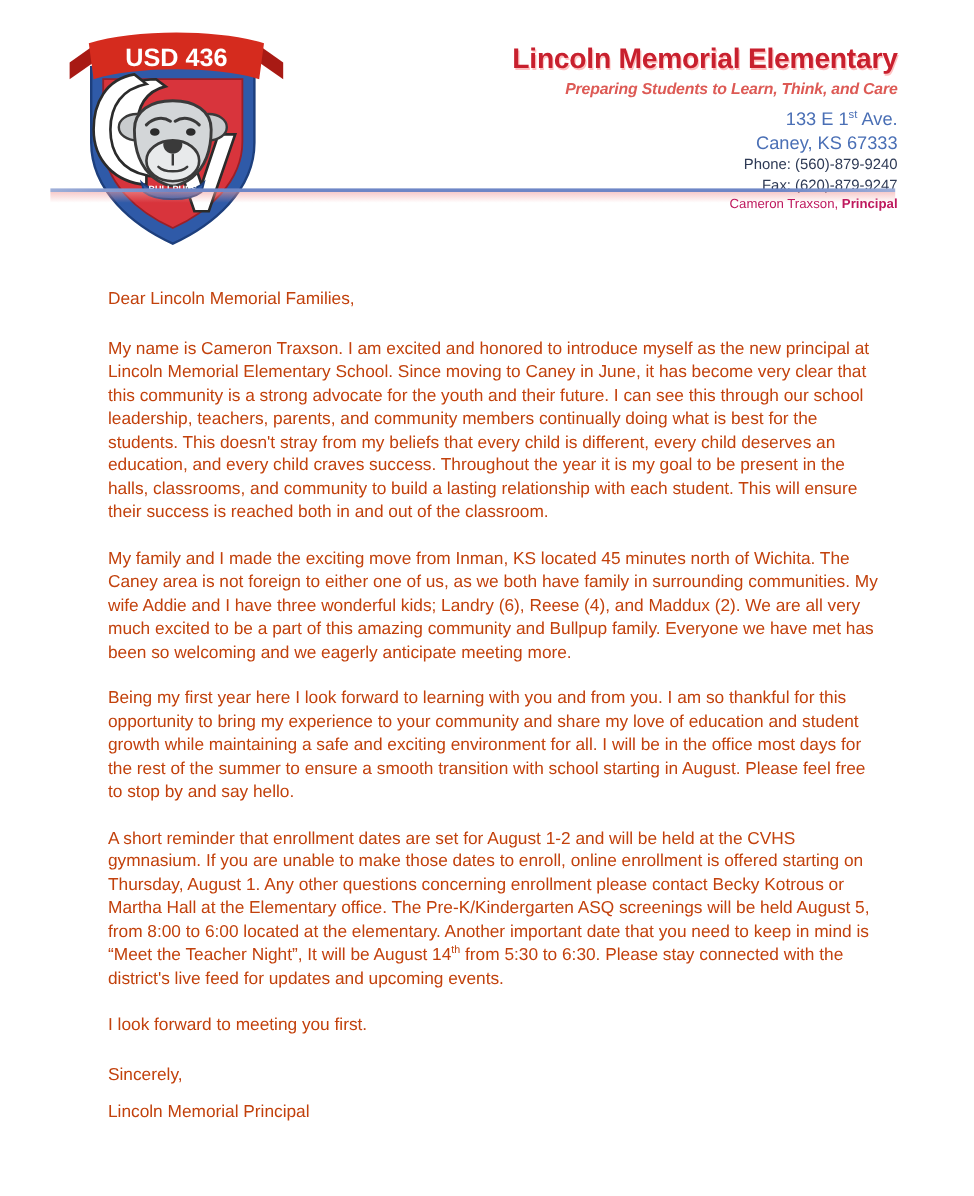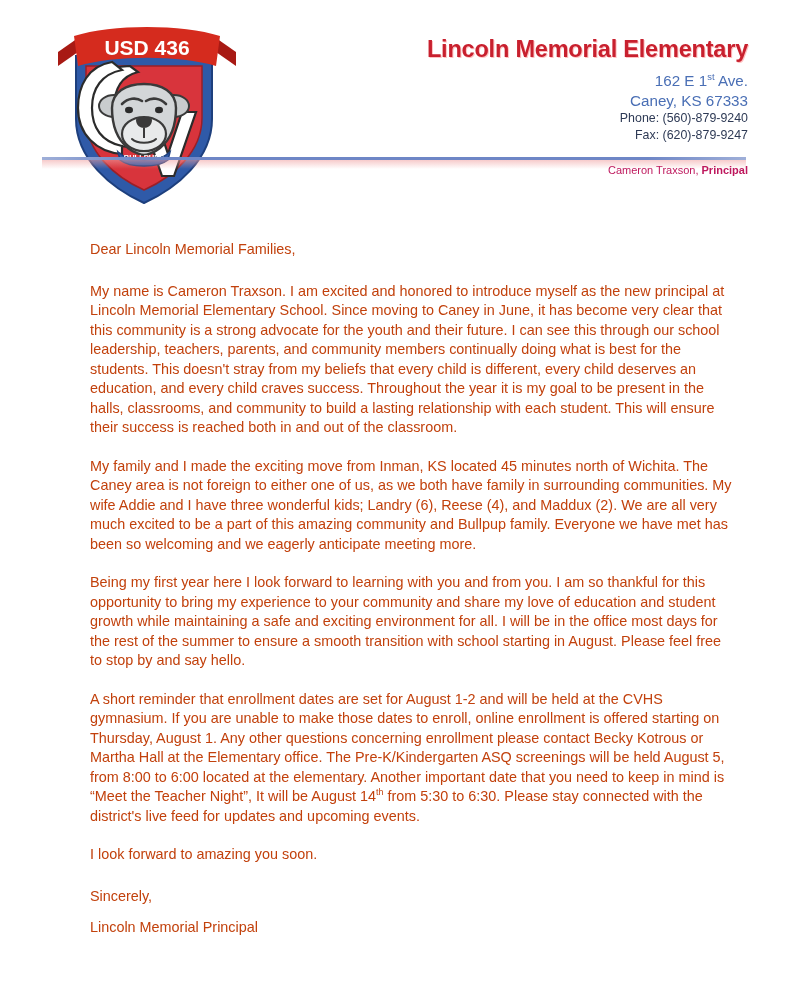--- a/index.html
+++ b/index.html
@@ -192,34 +192,35 @@
         <path d="M6 30 L26 16 L26 30 L6 44 Z" fill="#A81A14"></path>
         <path d="M184 30 L164 16 L164 30 L184 44 Z" fill="#A81A14"></path>
         <path d="M22 14 C60 2 130 2 168 14 L164 44 C128 33 62 33 26 44 Z" fill="#D52B1E"></path>
         <text x="95" y="33" font-family="'Liberation Sans', sans-serif" font-size="21" font-weight="bold" fill="#ffffff" text-anchor="middle">USD 436</text>
       </g>
     </svg>
   </div>
 
   <div class="masthead">
     <div class="school-name">Lincoln Memorial Elementary</div>
-    <div class="addr-line first"><span>162 E 1</span><sup>st</sup><span> Ave.</span></div>
+    <div class="tagline">Preparing Students to Learn, Think, and Care</div>
+    <div class="addr-line first"><span>133 E 1</span><sup>st</sup><span> Ave.</span></div>
     <div class="addr-line">Caney, KS 67333</div>
     <div class="contact-line">Phone: (560)-879-9240</div>
     <div class="contact-line">Fax: (620)-879-9247</div>
   </div>
 
   <div class="rule"></div>
   <div class="rule-shadow"></div>
 
   <div class="principal-line"><span>Cameron Traxson, </span><b>Principal</b></div>
 </div>
 
 <div class="letter-body">
   <p class="salutation">Dear Lincoln Memorial Families,</p>
   <p>My name is Cameron Traxson. I am excited and honored to introduce myself as the new principal at Lincoln Memorial Elementary School. Since moving to Caney in June, it has become very clear that this community is a strong advocate for the youth and their future. I can see this through our school leadership, teachers, parents, and community members continually doing what is best for the students. This doesn't stray from my beliefs that every child is different, every child deserves an education, and every child craves success. Throughout the year it is my goal to be present in the halls, classrooms, and community to build a lasting relationship with each student. This will ensure their success is reached both in and out of the classroom.</p>
   <p>My family and I made the exciting move from Inman, KS located 45 minutes north of Wichita. The Caney area is not foreign to either one of us, as we both have family in surrounding communities. My wife Addie and I have three wonderful kids; Landry (6), Reese (4), and Maddux (2). We are all very much excited to be a part of this amazing community and Bullpup family. Everyone we have met has been so welcoming and we eagerly anticipate meeting more.</p>
   <p>Being my first year here I look forward to learning with you and from you. I am so thankful for this opportunity to bring my experience to your community and share my love of education and student growth while maintaining a safe and exciting environment for all. I will be in the office most days for the rest of the summer to ensure a smooth transition with school starting in August. Please feel free to stop by and say hello.</p>
   <p><span>A short reminder that enrollment dates are set for August 1-2 and will be held at the CVHS gymnasium. If you are unable to make those dates to enroll, online enrollment is offered starting on Thursday, August 1. Any other questions concerning enrollment please contact Becky Kotrous or Martha Hall at the Elementary office. The Pre-K/Kindergarten ASQ screenings will be held August 5, from 8:00 to 6:00 located at the elementary. Another important date that you need to keep in mind is “Meet the Teacher Night”, It will be August 14</span><sup>th</sup><span> from 5:30 to 6:30. Please stay connected with the district's live feed for updates and upcoming events.</span></p>
-  <p class="closing-line">I look forward to amazing you soon.</p>
+  <p class="closing-line">I look forward to meeting you first.</p>
   <p class="sincerely">Sincerely,</p>
   <p class="sig-title">Lincoln Memorial Principal</p>
 </div>
 
 </body></html>

